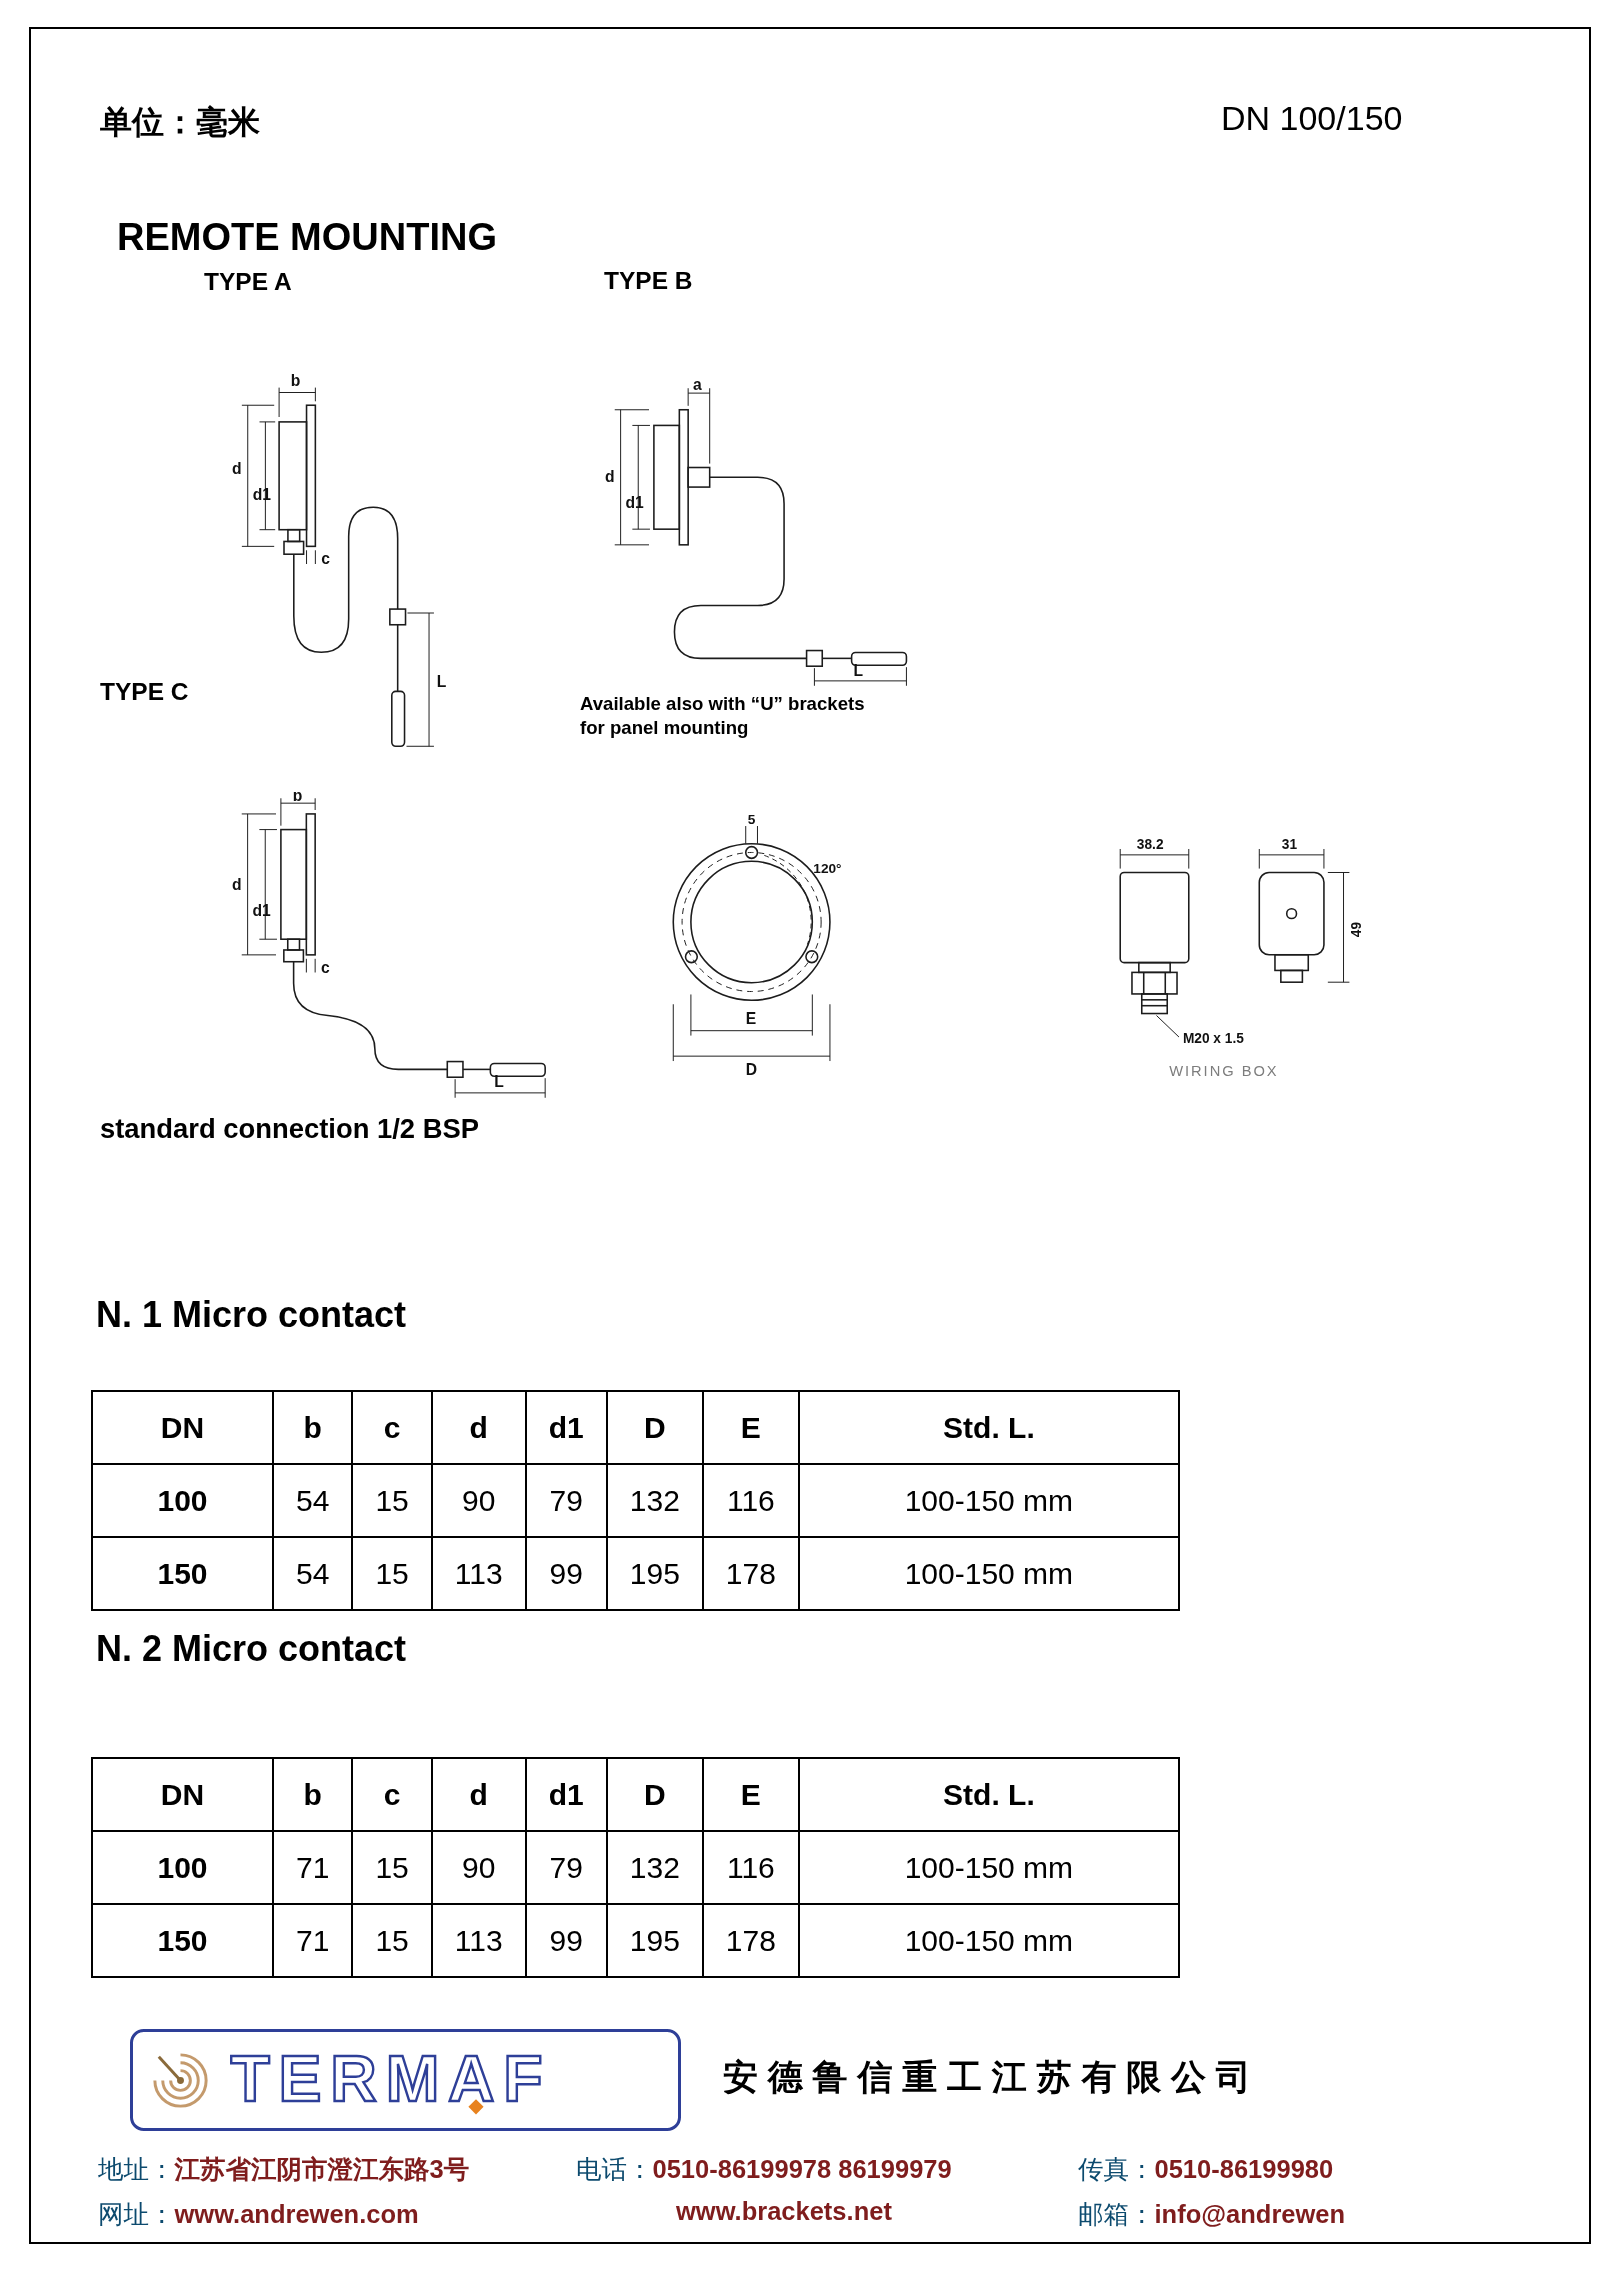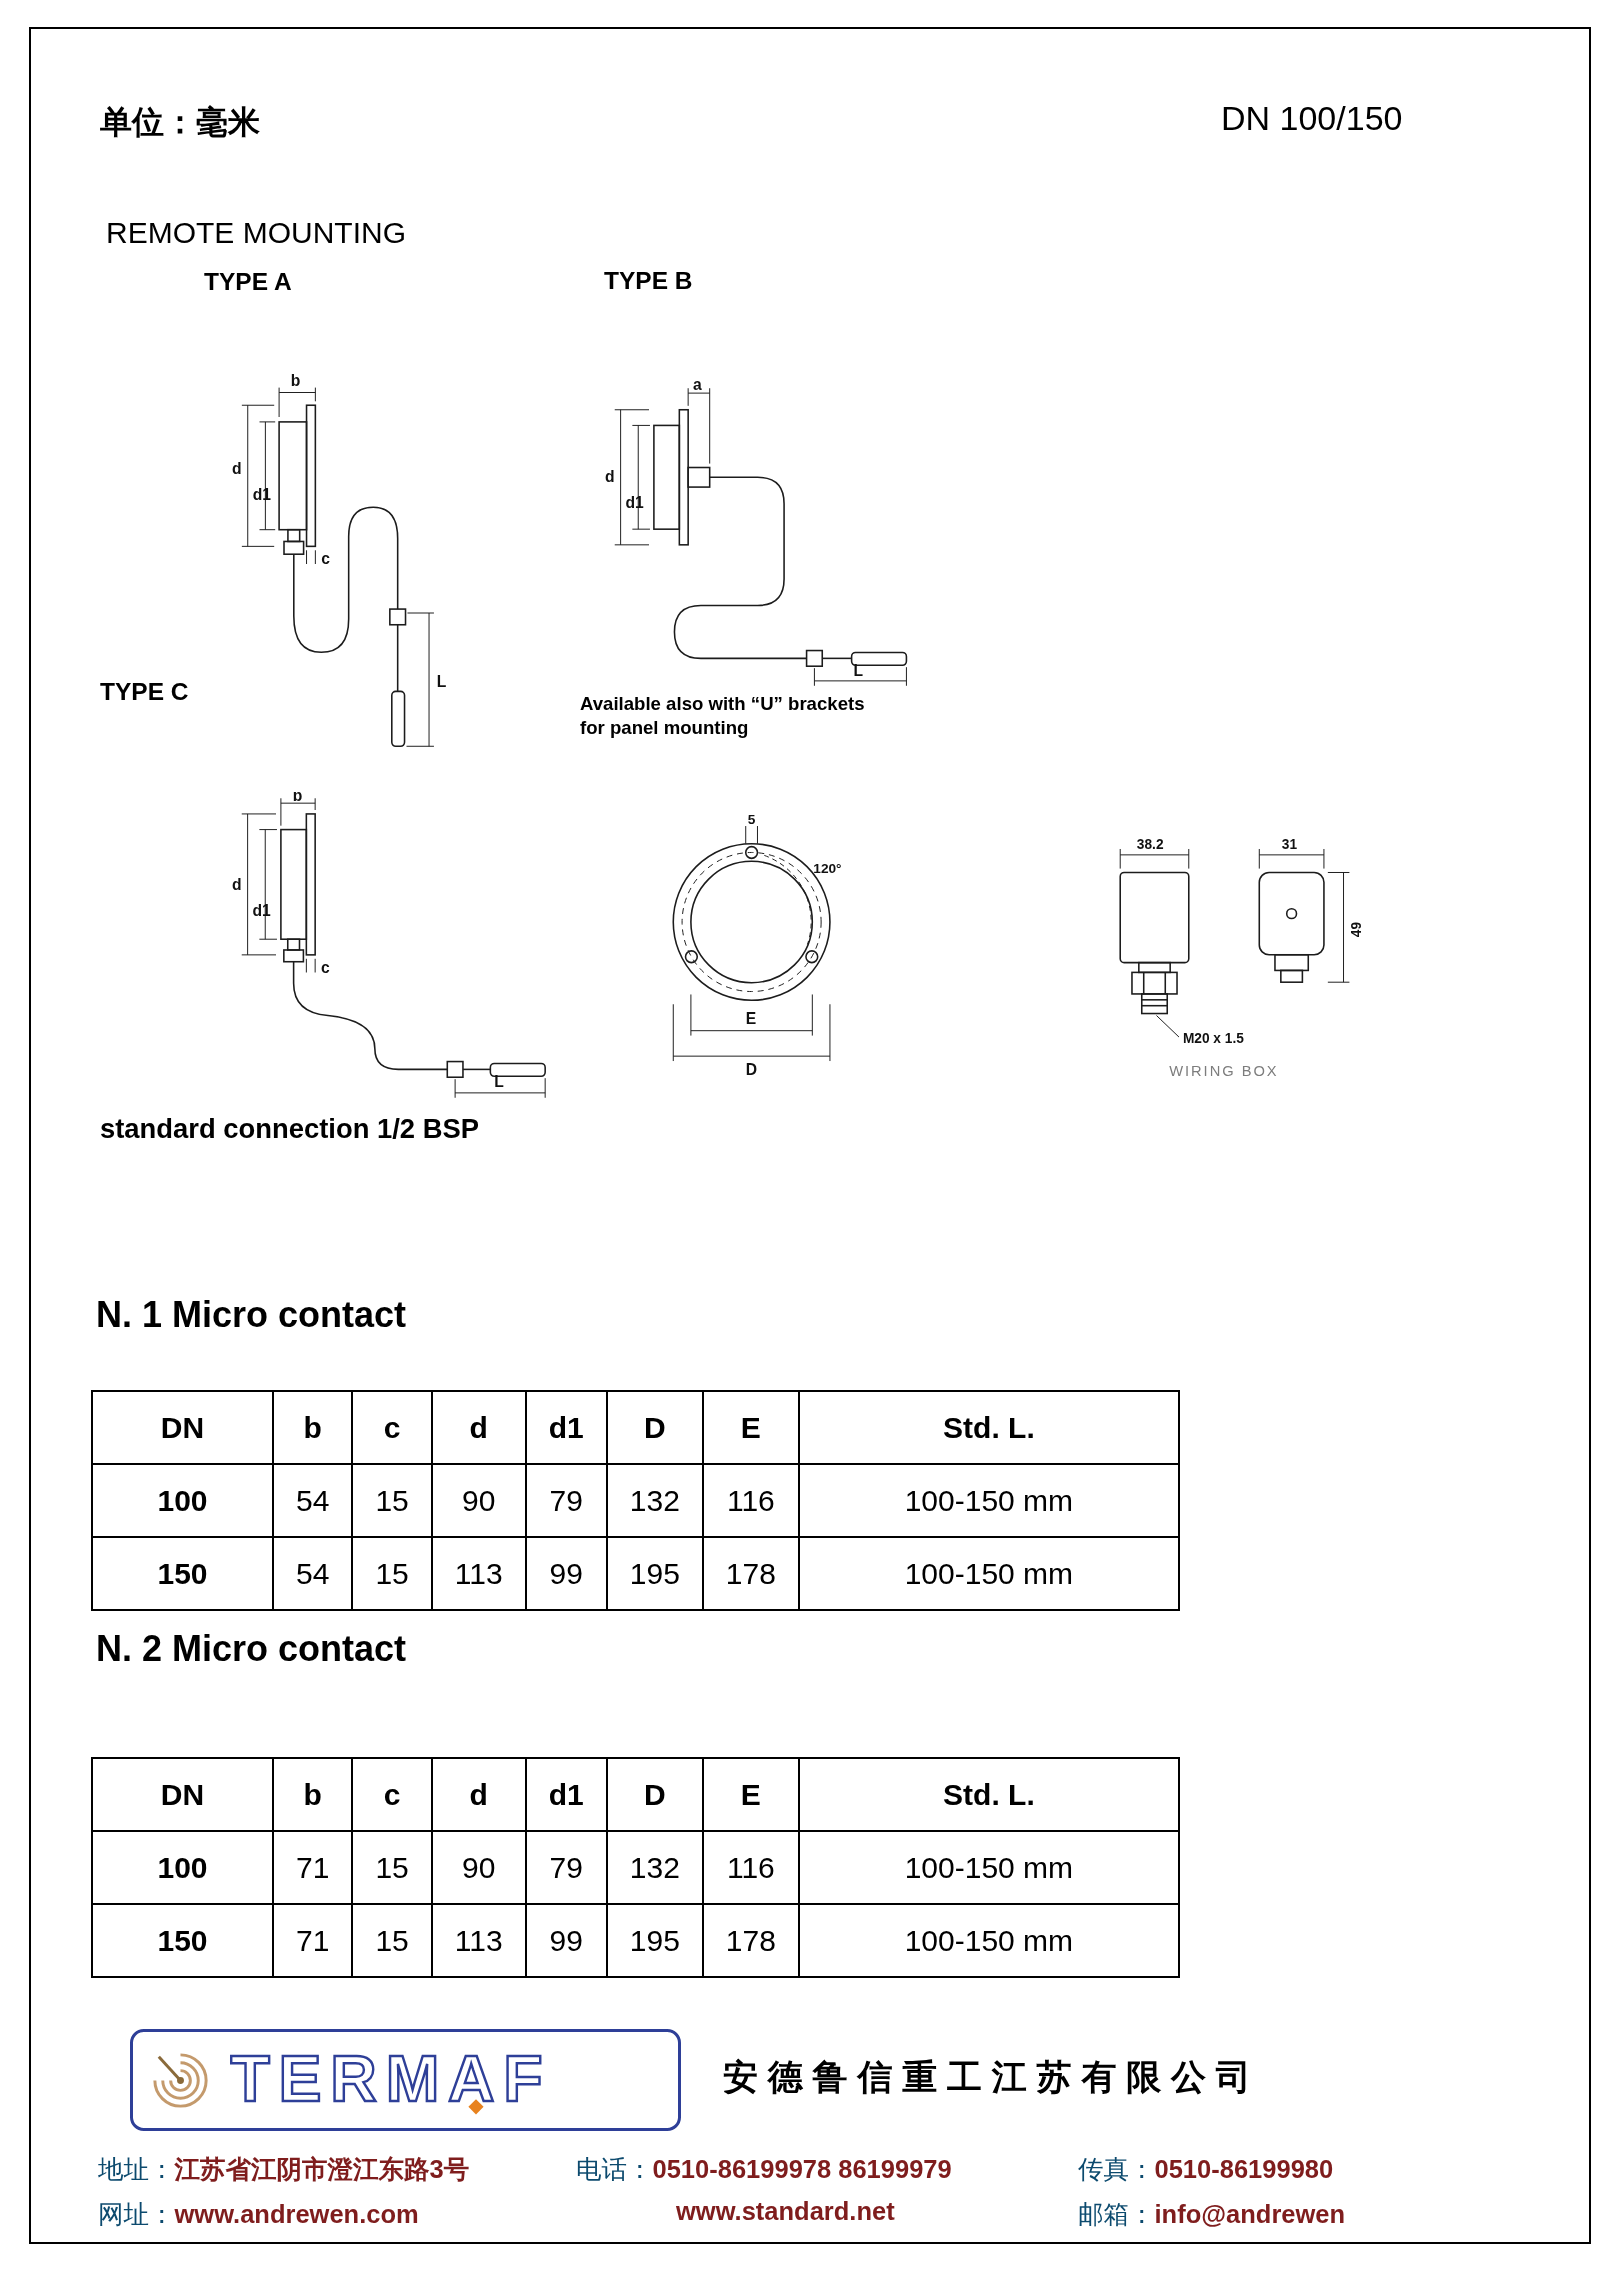--- a/index.html
+++ b/index.html
@@ -5,21 +5,21 @@
   html,body{margin:0;padding:0}
   body{
     width:1621px;height:2270px;position:relative;background:#fff;color:#000;
     font-family:"Liberation Sans",sans-serif;overflow:hidden;
   }
   .abs{position:absolute}
   .frame{left:29px;top:27.4px;width:1558px;height:2213px;border:2.9px solid #000}
 
   .h-unit{left:100px;top:101px;font-size:32px;font-weight:bold}
   .h-dn{left:1221px;top:99px;font-size:34px;font-weight:normal}
-  .h-remote{left:106px;top:216px;font-size:30px;font-weight:normal}
+  .h-remote{left:117px;top:216px;font-size:38px;font-weight:bold}
   .lbl-type{font-size:24.5px;font-weight:bold}
   .lbl-typea{left:204px;top:268px}
   .lbl-typeb{left:604px;top:267px}
   .lbl-typec{left:100px;top:678px}
   .note-u{left:580px;top:692px;font-size:18.6px;font-weight:bold;line-height:1.3}
   .h-conn{left:100px;top:1113px;font-size:27.4px;font-weight:bold}
   .h-table{font-size:36px;font-weight:bold}
   .h-n1{left:96px;top:1294px}
   .h-n2{left:96px;top:1628px}
 
@@ -344,15 +344,15 @@
   </svg>
 </div>
 
 <div class="abs company-name">安德鲁信重工江苏有限公司</div>
 
 <div class="abs contact-row" style="left:98px"><span class="c-label">地址：</span><span class="c-value">江苏省江阴市澄江东路3号</span></div>
 <div class="abs contact-row" style="left:576px"><span class="c-label">电话：</span><span class="c-value">0510-86199978  86199979</span></div>
 <div class="abs contact-row" style="left:1078px"><span class="c-label">传真：</span><span class="c-value">0510-86199980</span></div>
 
 <div class="abs contact-row2" style="left:98px"><span class="c-label">网址：</span><span class="c-value">www.andrewen.com</span></div>
-<div class="abs contact-row2" style="left:676px"><span class="c-value">www.standard.net</span></div>
+<div class="abs contact-row2" style="left:676px"><span class="c-value">www.brackets.net</span></div>
 <div class="abs contact-row2" style="left:1078px"><span class="c-label">邮箱：</span><span class="c-value">info@andrewen</span></div>
 
 
 </body></html>

